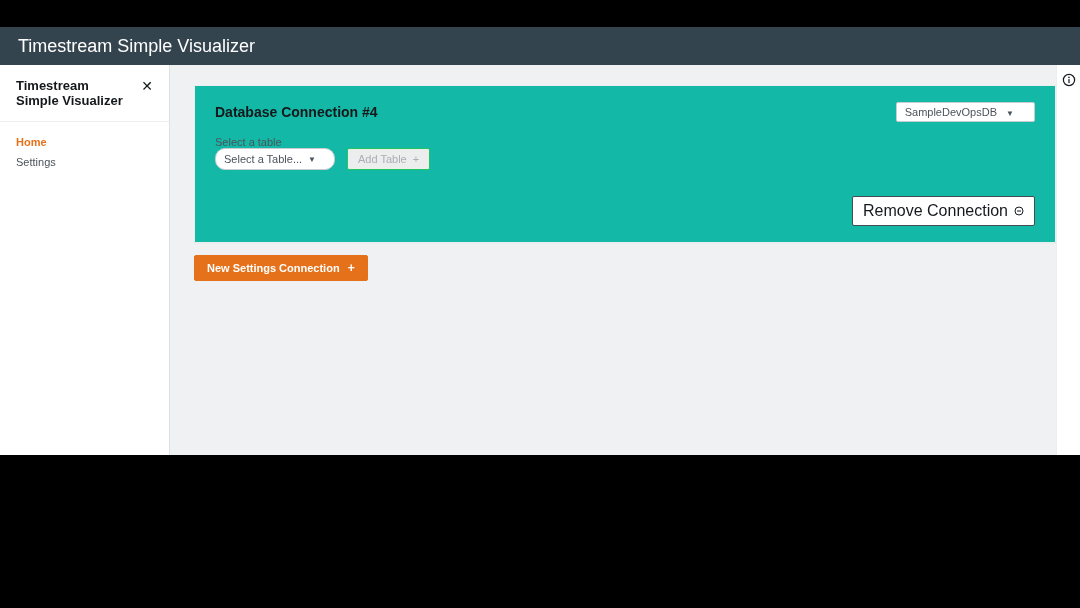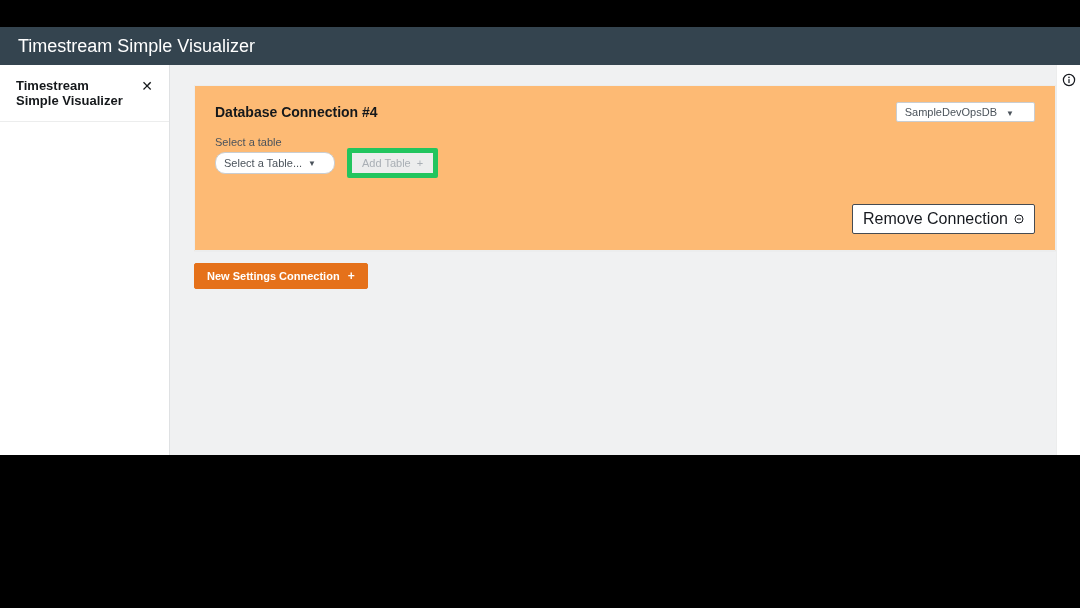--- a/index.html
+++ b/index.html
@@ -11,29 +11,29 @@
   .header-bar { height:38px; background:#34444f; color:#fff; display:flex; align-items:center; padding:0 18px; font-size:18px; font-weight:400; }
   .body-wrap { display:flex; height:calc(100% - 38px); position:relative; }
   .sidebar { width:170px; background:#fff; border-right:1px solid #dfe1e3; display:flex; flex-direction:column; }
   .sidebar-header { padding:14px 16px 12px 16px; border-bottom:1px solid #eceded; display:flex; justify-content:space-between; align-items:flex-start; }
   .sidebar-title { font-size:13px; font-weight:700; line-height:1.15; color:#15181b; }
   .sidebar-close { font-size:14px; color:#15181b; cursor:pointer; font-weight:400; line-height:1; margin-left:8px; }
   .sidebar-nav { padding:10px 0; }
   .sidebar-item { font-size:11px; padding:4px 16px; color:#4b535b; cursor:pointer; }
   .sidebar-item.active { color:#e5711a; font-weight:700; }
   .main { flex:1; padding:20px 24px 20px 24px; position:relative; }
-  .card { background:#fdba74; border:1px solid #eceded; border-radius:1px; padding:16px 20px; box-shadow:0 1px 1px rgba(0,0,0,0.02); }
+  .card { background:#14b8a6; border:1px solid #eceded; border-radius:1px; padding:16px 20px; box-shadow:0 1px 1px rgba(0,0,0,0.02); }
   .card-header-row { display:flex; justify-content:space-between; align-items:center; margin-bottom:14px; }
   .card-title { font-size:14px; font-weight:700; color:#15181b; }
   .db-select { border:1px solid #c9cdd1; border-radius:2px; font-size:11px; padding:3px 20px 3px 8px; color:#4b535b; background:#fff; position:relative; cursor:pointer; }
   .caret { margin-left:6px; font-size:8px; color:#4b535b; }
   .field-label { font-size:11px; color:#4b535b; display:block; }
   .row-controls { display:flex; align-items:center; }
   .table-select { border:1px solid #c9cdd1; border-radius:10px; font-size:11px; padding:4px 18px 4px 8px; color:#4b535b; background:#fff; cursor:pointer; margin-right:12px; display:inline-flex; align-items:center;}
-  .add-table-btn { border:5px solid #22c55e; background:#eceded; color:#a9afb5; font-size:11px; padding:4px 10px; border-radius:2px; cursor:not-allowed; display:inline-flex; align-items:center; }
+  .add-table-btn { border:1px solid #22c55e; background:#eceded; color:#a9afb5; font-size:11px; padding:4px 10px; border-radius:2px; cursor:not-allowed; display:inline-flex; align-items:center; }
   .add-table-btn .plus { margin-left:6px; font-size:11px; }
   .card-footer { display:flex; justify-content:flex-end; margin-top:26px; }
   .remove-btn { border:1px solid #454b52; background:#fff; color:#16191f; font-size:16px; padding:5px 10px; border-radius:2px; cursor:pointer; display:inline-flex; align-items:center; }
   .remove-btn .minus-circle { margin-left:6px; width:10px; height:10px; }
   .new-conn-btn { margin-top:12px; background:#e5711a; border:1px solid #e5711a; color:#fff; font-size:11px; font-weight:700; padding:5px 12px; border-radius:2px; cursor:pointer; display:inline-flex; align-items:center; }
   .new-conn-btn .plus { margin-left:8px; font-size:12px; font-weight:700; }
   .info-strip { position:absolute; right:0; top:0; width:24px; height:100%; background:#fff; border-left:1px solid #eceded; display:flex; justify-content:center; padding-top:8px; }
   .info-icon { width:14px; height:14px; cursor:pointer; }
   .cursor { position:absolute; left:381px; top:397px; width:10px; height:14px; pointer-events:none; }
   svg { display:block; }
@@ -48,20 +48,28 @@
     <span>Timestream Simple Visualizer</span>
   </div>
 
   <div class="body-wrap">
 
     <div class="sidebar">
       <div class="sidebar-header">
         <div class="sidebar-title">Timestream Simple Visualizer</div>
         <div class="sidebar-close">
           <span>✕</span>
+        </div>
+      </div>
+      <div class="sidebar-nav">
+        <div class="sidebar-item active">
+          <span>Home</span>
+        </div>
+        <div class="sidebar-item">
+          <span>Settings</span>
         </div>
       </div>
     </div>
 
     <div class="main">
 
       <div class="card">
         <div class="card-header-row">
           <div class="card-title">Database Connection #4</div>
           <div class="db-select">

